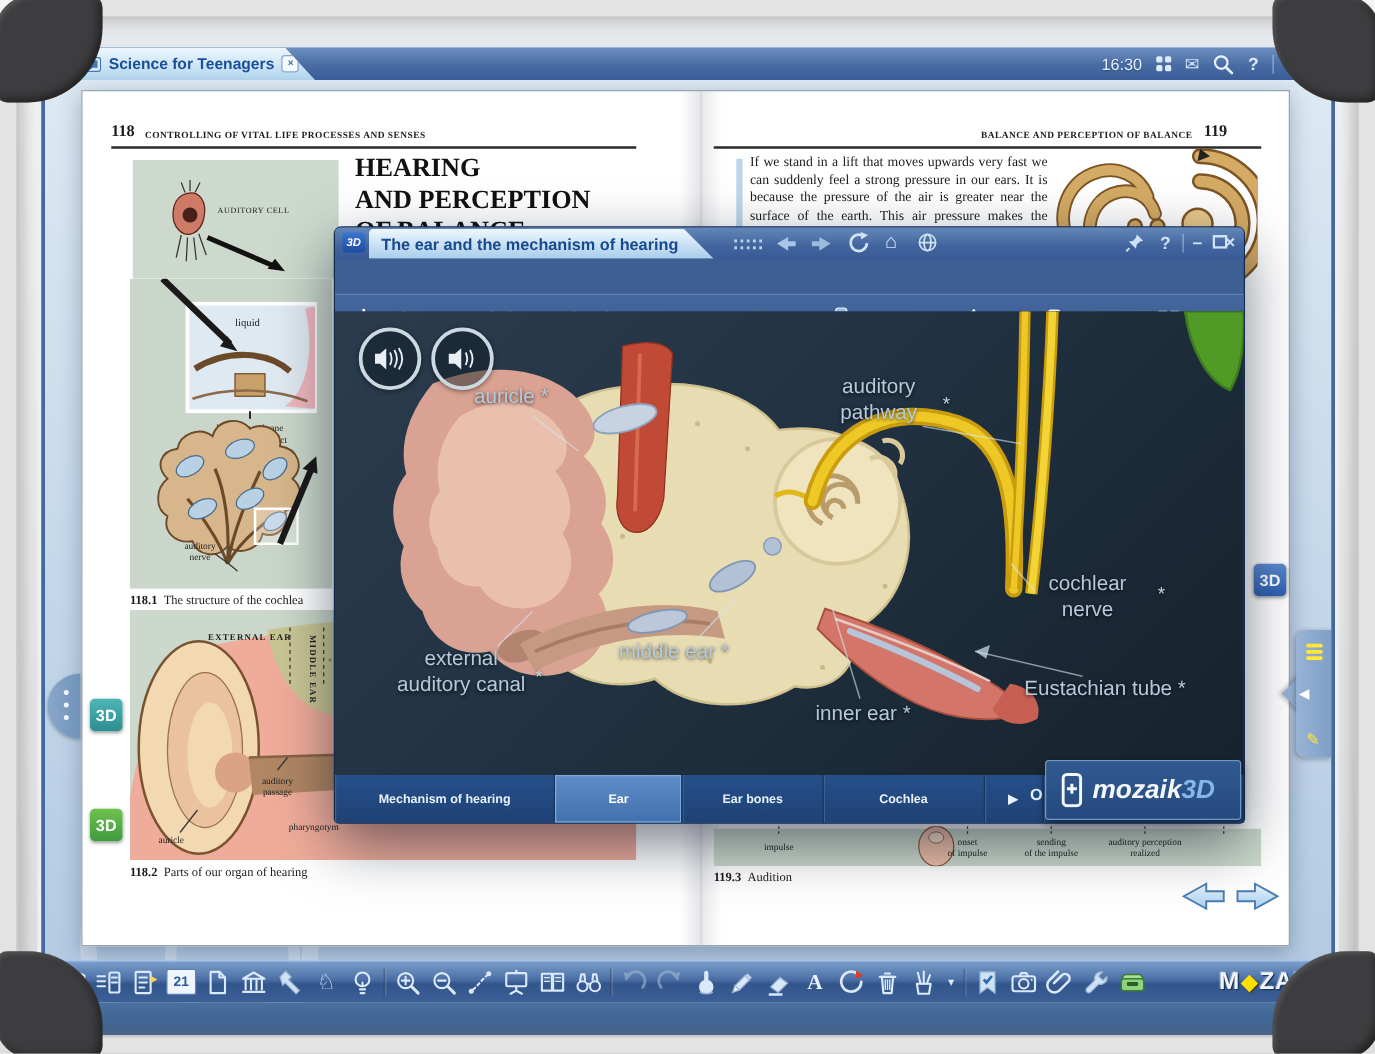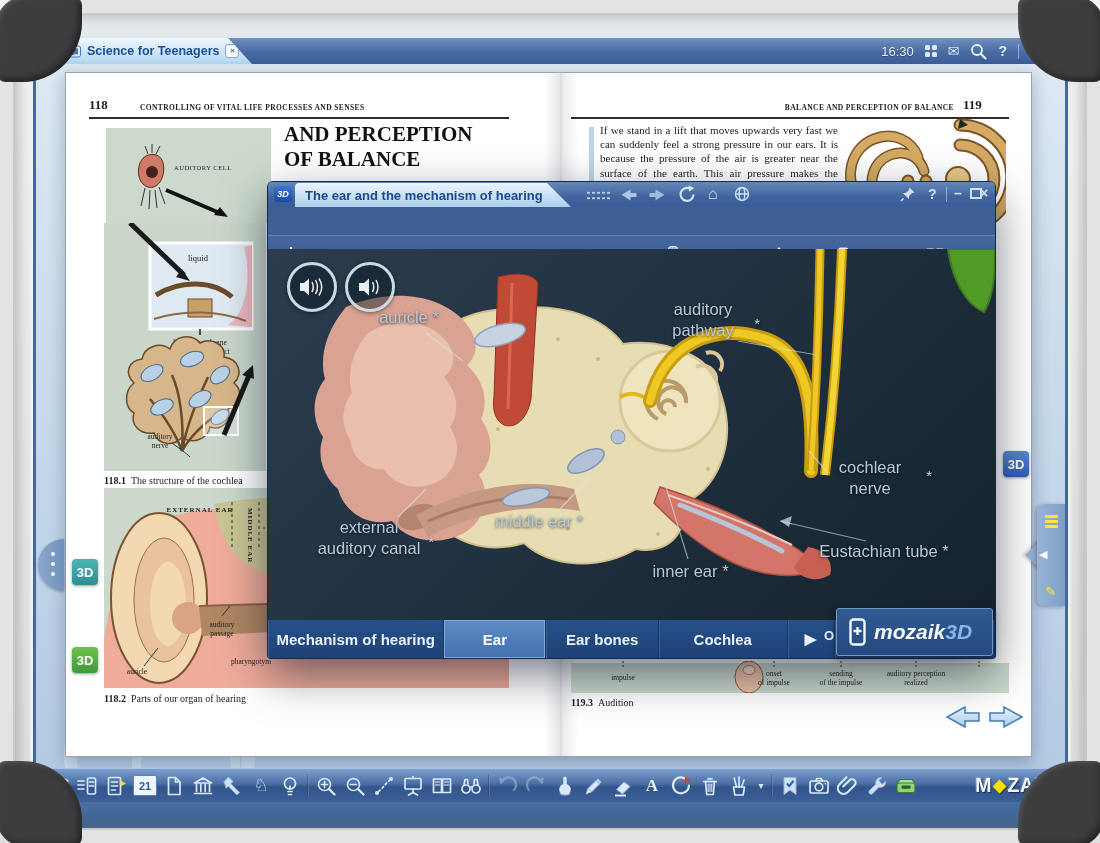--- a/index.html
+++ b/index.html
@@ -88,21 +88,21 @@
   .green-glyph{color:#55c629;font-weight:bold;text-shadow:0 1px 2px rgba(0,0,0,.4);}
   
   #pviewport{left:0;top:67px;width:727px;height:371px;overflow:hidden;
     background:linear-gradient(135deg,#2b3c4e 0%,#223344 40%,#1a2935 75%,#16232e 100%);}
   .sndbtn{width:50px;height:50px;border-radius:50%;border:3px solid #cdd9e2;background:rgba(12,24,34,.45);
     box-sizing:border-box;display:flex;align-items:center;justify-content:center;box-shadow:0 1px 4px rgba(0,0,0,.5);}
   .vlabel{color:#b6c9da;font-size:16.5px;line-height:21px;text-align:center;text-shadow:0 1px 3px rgba(0,0,0,.7);}
   .vstar{position:absolute;font-size:15px;color:#c4d5e4;}
   
   #ptabbar{left:0;top:438px;width:727px;height:38px;background:linear-gradient(180deg,#26508a,#1e4275);display:flex;}
-  .ptab-item{flex:1;display:flex;align-items:center;justify-content:center;color:#e9f1fb;font-size:15px;font-weight:bold;
+  .ptab-item{flex:1;display:flex;align-items:center;justify-content:center;color:#e9f1fb;font-size:10px;font-weight:bold;
     border-right:1px solid #173760;box-shadow:1px 0 0 #3b6094 inset;}
   .ptab-item.active{background:linear-gradient(180deg,#5e8dc6,#4170ae);box-shadow:0 0 0 1px #7fa8d8 inset;color:#fff;}
   #ptab-play{flex:0 0 46px;}
   #partialO{left:556px;top:446px;color:#e9f1fb;font-size:13px;font-weight:bold;}
   #brand{left:568px;top:426px;width:157px;height:48px;background:linear-gradient(180deg,#315a92,#25497e);
     border:1px solid #6f97c6;border-radius:3px;z-index:10;display:flex;align-items:center;gap:8px;padding-left:12px;box-sizing:border-box;
     box-shadow:0 3px 8px rgba(0,0,0,.4);}
   #brand .w1{font-size:21px;font-weight:bold;font-style:italic;color:#f4f8fb;}
   #brand .w2{font-size:21px;font-weight:bold;font-style:italic;color:#86b7ea;}
   
@@ -163,35 +163,36 @@
     </div>
 
     <div id="workspace" class="abs">
       <div class="deco-ring abs" style="left:28px;top:596px;width:165px;height:165px;"></div>
       <div class="deco-ring abs" style="left:96px;top:648px;width:90px;height:90px;border-width:9px;"></div>
 
       <div id="book" class="abs">
         <div id="spine" class="abs"></div>
 
         <div class="abs serif pnum" style="left:23px;top:24px;">118</div>
-        <div class="abs serif runhead" style="left:74px;top:30px;">CONTROLLING OF VITAL LIFE PROCESSES AND SENSES</div>
+        <div class="abs serif runhead" style="left:50px;top:30px;">CONTROLLING OF VITAL LIFE PROCESSES AND SENSES</div>
         <div class="abs rule" style="left:23px;top:44px;width:420px;"></div>
 
         <svg class="abs" style="left:40px;top:55px;" width="165" height="95" viewBox="0 0 165 95">
           <rect width="165" height="95" fill="#ccd9cc"></rect>
           <path d="M40 28 C54 22 60 34 57 47 C54 59 44 63 37 56 C30 49 31 33 40 28 Z" fill="#cd7a66" stroke="#5c2418" stroke-width="1"></path>
           <circle cx="46" cy="44" r="6" fill="#48201a"></circle>
           <path d="M42 26 l-3 -8 M46 25 l0 -9 M50 26 l4 -8" stroke="#333" stroke-width="1" fill="none"></path>
           <path d="M39 60 l-4 18 M44 62 l-1 19 M49 62 l2 18 M53 59 l6 17" stroke="#333" stroke-width="1" fill="none"></path>
           <text class="figtext" x="68" y="42" font-size="6.5" letter-spacing=".5">AUDITORY CELL</text>
           <path d="M60 62 L116 86" stroke="#111" stroke-width="4"></path>
           <polygon points="122,89 108,87 114,79" fill="#111"></polygon>
         </svg>
 
         <div id="heading" class="abs serif" style="left:218px;top:49px;">
+          <div>HEARING</div>
           <div>AND PERCEPTION</div>
           <div>OF BALANCE</div>
         </div>
 
         <svg class="abs" style="left:38px;top:150px;" width="162" height="248" viewBox="0 0 162 248">
           <rect width="162" height="248" fill="#c9d6c9"></rect>
           <rect x="46" y="20" width="102" height="86" fill="#dfe9f1" stroke="#ffffff" stroke-width="3"></rect>
           <path d="M140 24 C148 56 142 90 124 102 L148 104 L148 22 Z" fill="#eeb6be"></path>
           <path d="M52 72 C78 56 110 58 128 74" stroke="#6b4a2a" stroke-width="5" fill="none"></path>
           <rect x="84" y="76" width="24" height="18" fill="#c9a06a" stroke="#6b4a2a" stroke-width="1"></rect>

